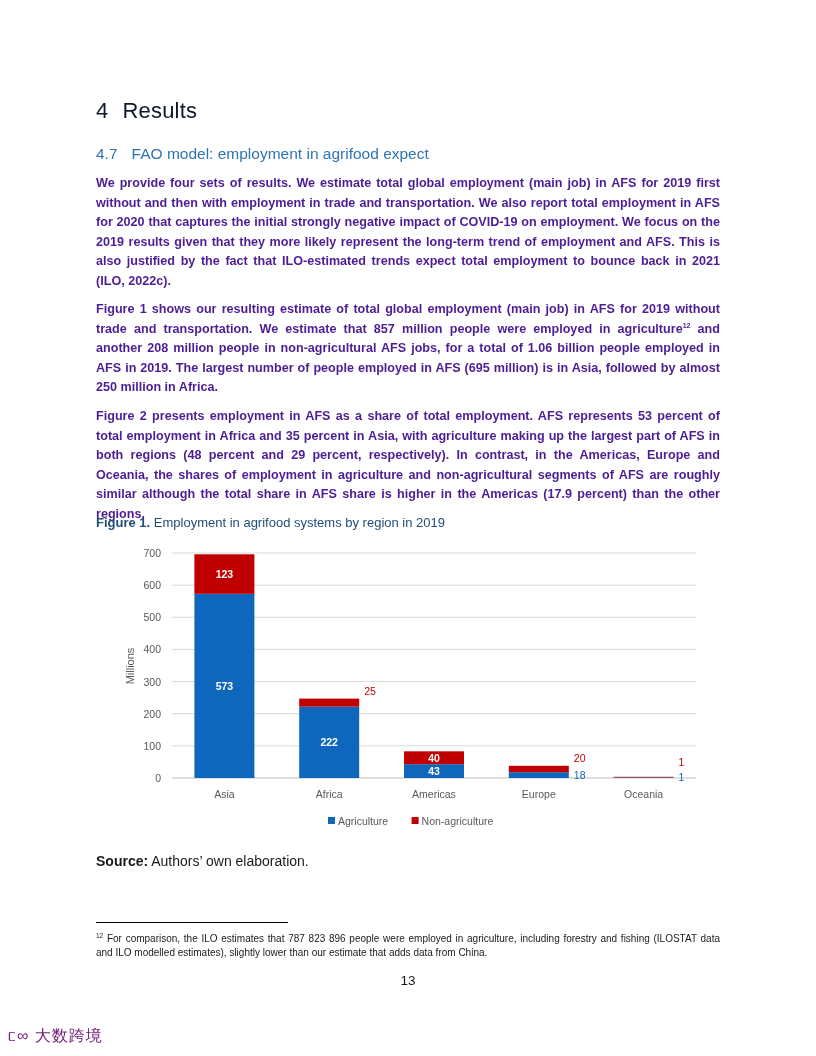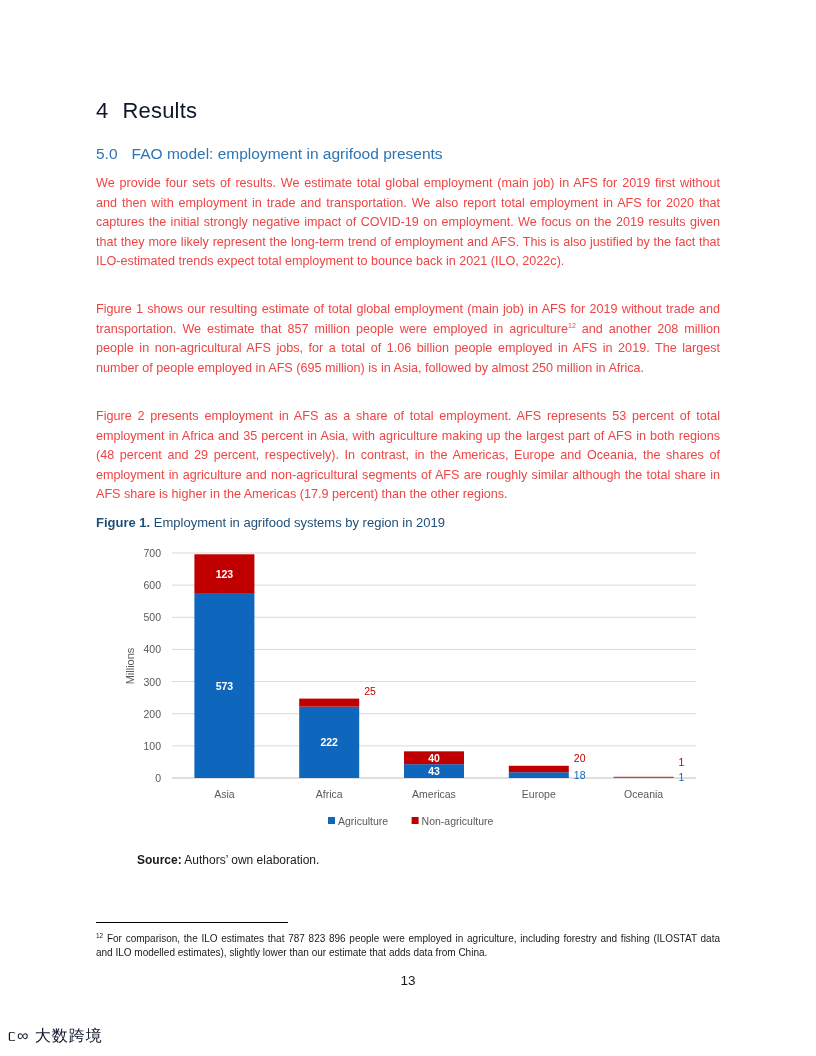--- a/index.html
+++ b/index.html
@@ -3,41 +3,41 @@
 <meta charset="utf-8">
 <style>
   html, body { margin:0; padding:0; background:#ffffff; }
   body { width:816px; height:1056px; position:relative; overflow:hidden;
          font-family:"Liberation Sans", "DejaVu Sans", sans-serif; color:#1a1a1a; }
   .abs { position:absolute; }
   .h1 { left:96px; top:98px; font-size:22px; color:#0f172a; font-weight:normal; letter-spacing:0.2px; }
   .h1 .num { margin-right:14px; }
   .h2 { left:96px; top:145px; font-size:15.5px; color:#2e74b5; }
   .h2 .num { margin-right:14px; }
-  .para { left:96px; width:624px; font-size:12.6px; line-height:19.5px; text-align:justify; color:#ef4444; }
+  .para { left:96px; width:624px; font-size:12.6px; line-height:19.5px; text-align:justify; color:#4c1d95;font-weight:bold; }
   .para sup { font-size:7px; vertical-align:super; line-height:0; }
   .figcap { left:96px; top:515px; font-size:13px; color:#1f4e79; }
   .figcap b { color:#1f4e79; }
   .chart { left:110px; top:540px; width:600px; height:300px; }
-  .source { left:96px; top:853px; font-size:12px;margin-left:41px; }
+  .source { left:96px; top:853px; font-size:14px; }
   .fn-rule { left:96px; top:922px; width:192px; height:1px; background:#000; }
   .footnote { left:96px; top:932px; width:624px; font-size:10px; line-height:13.5px; text-align:justify; }
   .footnote sup { font-size:6.5px; vertical-align:super; line-height:0; }
   .pagenum { left:0; width:816px; top:973px; text-align:center; font-size:13.5px; }
-  .watermark { left:8px; top:1026px; font-size:16px; color:#0f172a; letter-spacing:1px; }
+  .watermark { left:8px; top:1026px; font-size:16px; color:#701a75; letter-spacing:1px; }
 </style>
 </head>
 <body>
 
 <div class="abs h1">
   <span class="num">4</span><span>Results</span>
 </div>
 
 <div class="abs h2">
-  <span class="num">5.0</span><span>FAO model: employment in agrifood presents</span>
+  <span class="num">4.7</span><span>FAO model: employment in agrifood expect</span>
 </div>
 
 <div class="abs para" style="top:174px;">We provide four sets of results. We estimate total global employment (main job) in AFS for 2019 first without and then with employment in trade and transportation. We also report total employment in AFS for 2020 that captures the initial strongly negative impact of COVID-19 on employment. We focus on the 2019 results given that they more likely represent the long-term trend of employment and AFS. This is also justified by the fact that ILO-estimated trends expect total employment to bounce back in 2021 (ILO, 2022c).</div>
 
 <div class="abs para" style="top:300px;"><span>Figure 1 shows our resulting estimate of total global employment (main job) in AFS for 2019 without trade and transportation. We estimate that 857 million people were employed in agriculture</span><sup>12</sup><span> and another 208 million people in non-agricultural AFS jobs, for a total of 1.06 billion people employed in AFS in 2019. The largest number of people employed in AFS (695 million) is in Asia, followed by almost 250 million in Africa.</span></div>
 
 <div class="abs para" style="top:407px;">Figure 2 presents employment in AFS as a share of total employment. AFS represents 53 percent of total employment in Africa and 35 percent in Asia, with agriculture making up the largest part of AFS in both regions (48 percent and 29 percent, respectively). In contrast, in the Americas, Europe and Oceania, the shares of employment in agriculture and non-agricultural segments of AFS are roughly similar although the total share in AFS share is higher in the Americas (17.9 percent) than the other regions.</div>
 
 <div class="abs figcap">
   <b>Figure 1.</b> <span>Employment in agrifood systems by region in 2019</span>

